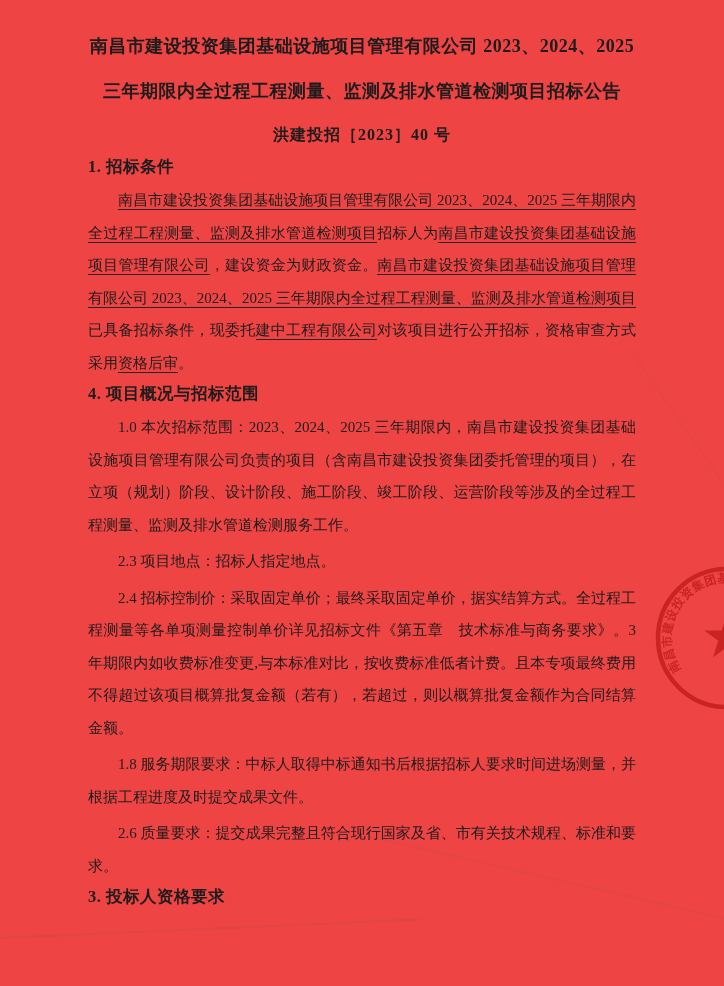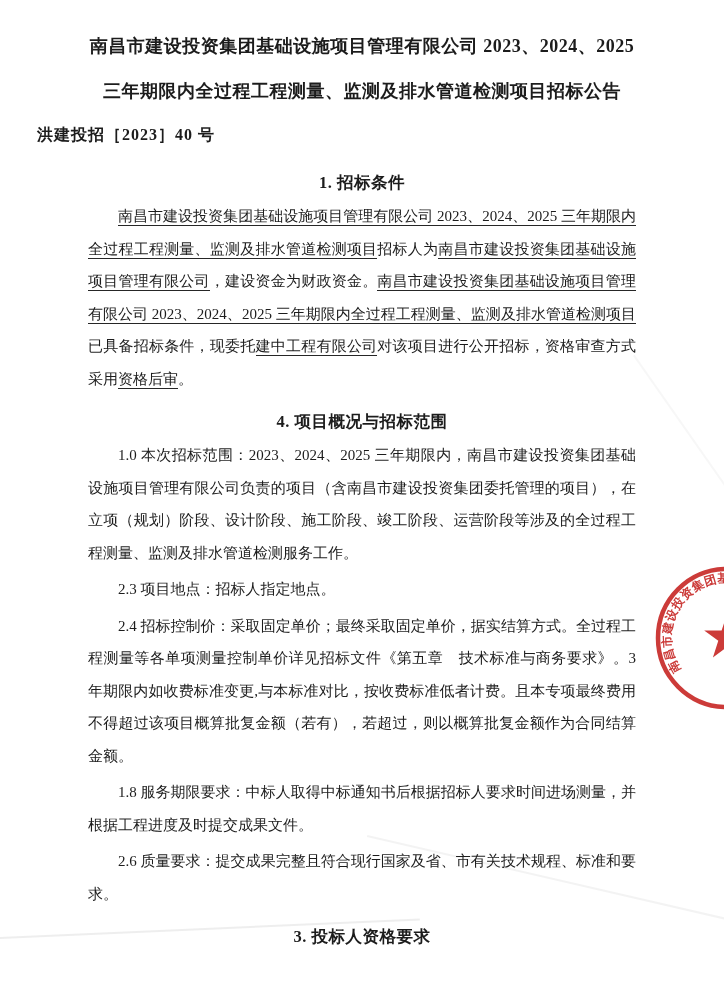--- a/index.html
+++ b/index.html
@@ -1,49 +1,47 @@
 <!DOCTYPE html>
 <html><head>
 <meta charset="utf-8">
 <style>
   html, body { margin: 0; padding: 0; background: #e8e8e6; }
   .page {
     position: relative;
     width: 724px;
     height: 986px;
     margin: 0 auto;
-    background: #ffffff;
+    background: #ef4444;
     overflow: hidden;
     color: #1c1c1c;
     font-family: "Liberation Serif", "DejaVu Serif", serif;
   }
   .title-block { padding-top: 24px; }
   .doc-title {
     font-size: 18px;
     font-weight: bold;
     text-align: center;
     line-height: 45px;
     letter-spacing: 0.5px;
     padding: 0 60px;
   }
   .doc-number {
     font-size: 16px;
     font-weight: bold;
-    text-align: left;
+    text-align: center;
     line-height: 42px;
     letter-spacing: 1px;
-    margin-left: 37px;
   }
   .content { padding: 0 88px; }
   .section-heading {
     font-size: 16.5px;
     font-weight: bold;
-    margin: 16px 0 6px 0;
+    margin: 0 0 6px 0;
     letter-spacing: 0.5px;
-    text-align: center;
   }
   .para {
     font-size: 15px;
     line-height: 32.5px;
     text-align: justify;
     text-indent: 2em;
     margin: 4px 0;
   }
   .para span.u { border-bottom: 1.2px solid #262626; padding-bottom: 1px; margin-top: 12px; }
   .seal {

